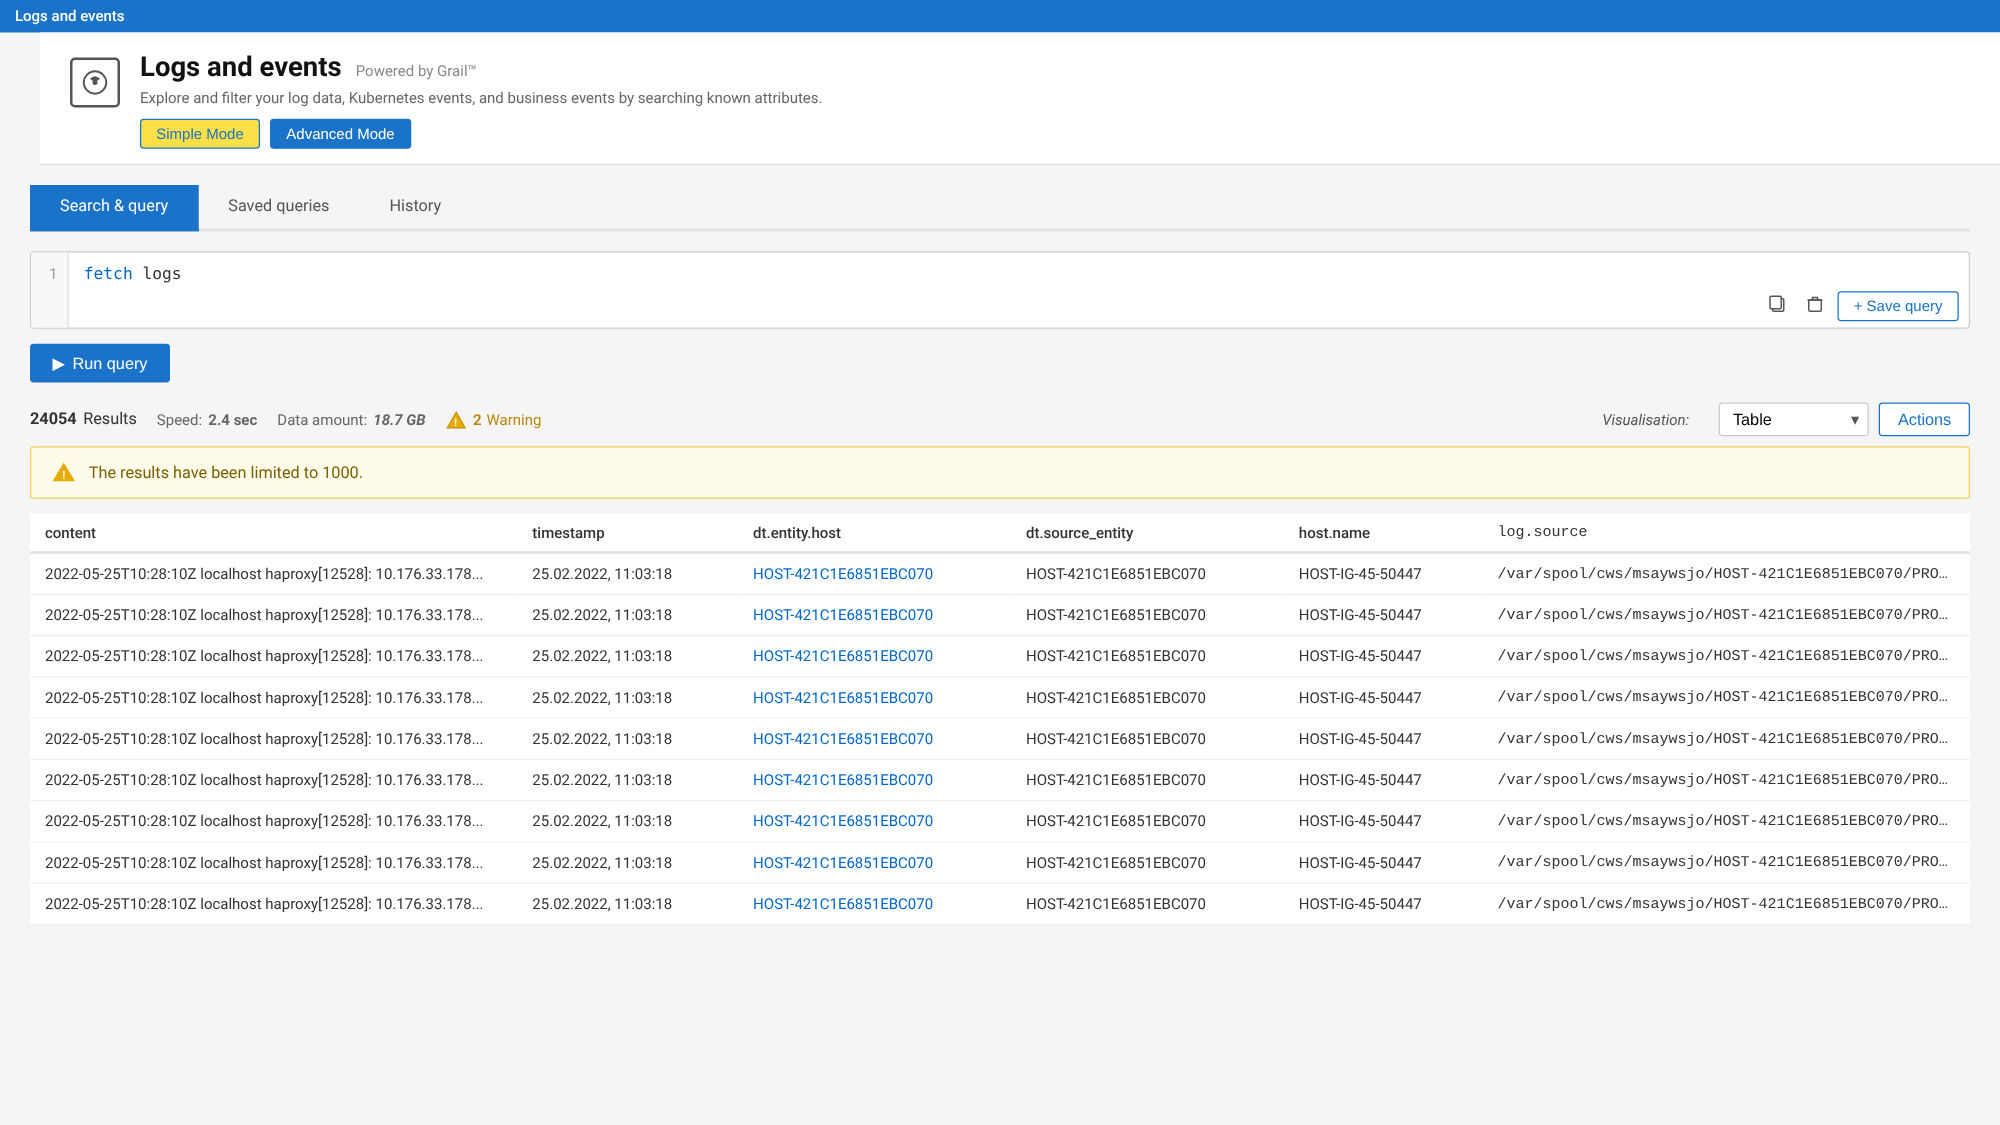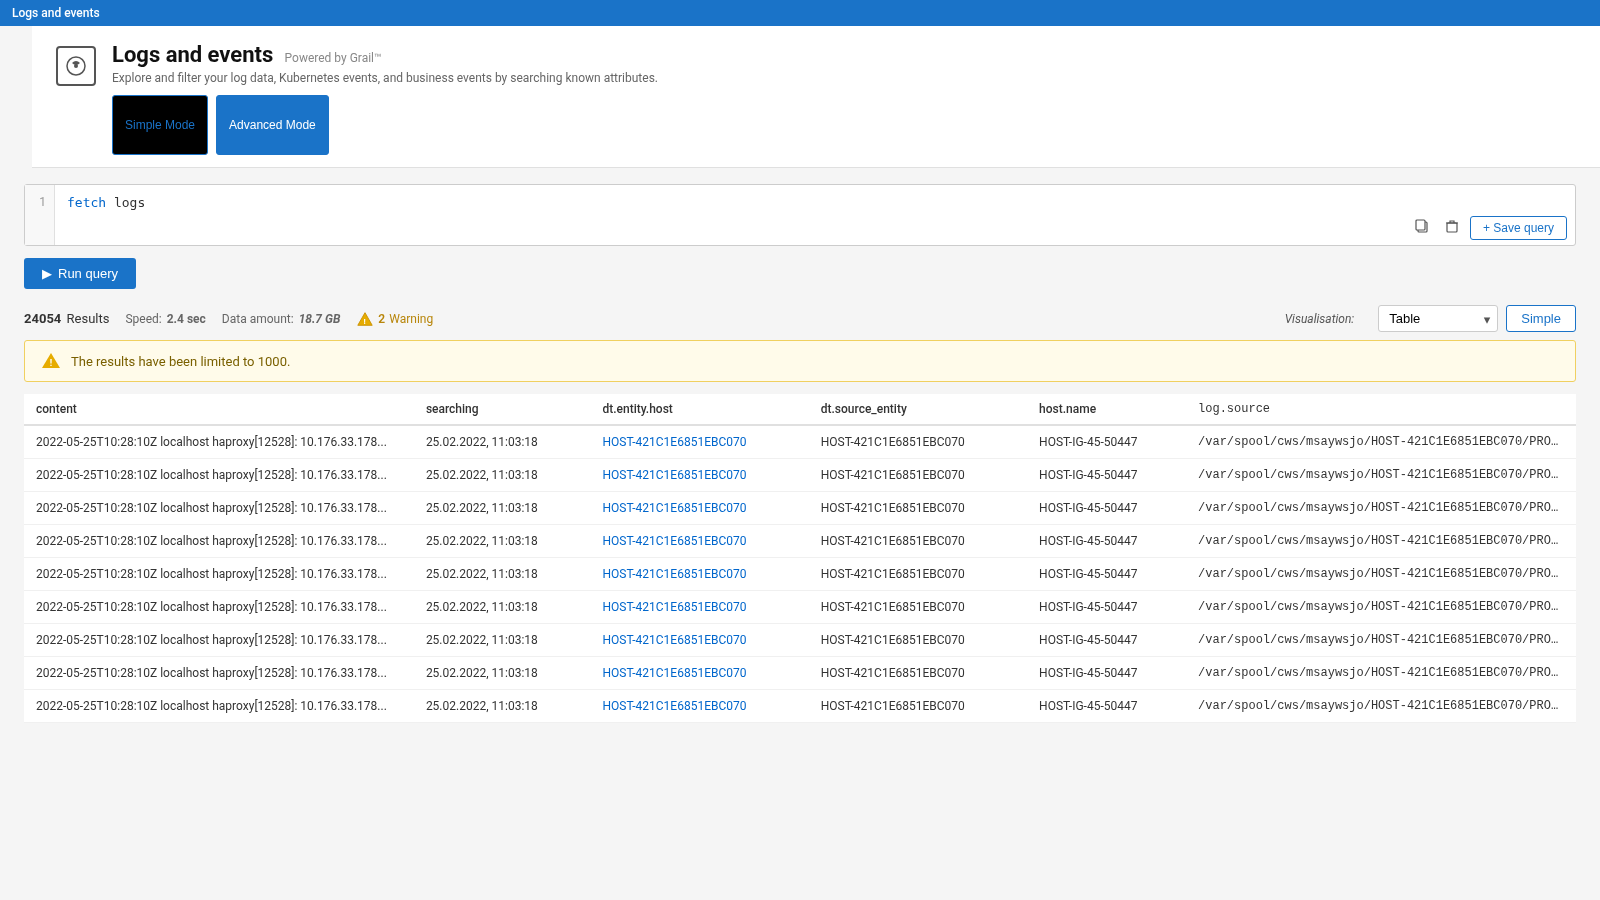--- a/index.html
+++ b/index.html
@@ -36,23 +36,23 @@
       color: #555;
       flex-shrink: 0;
       margin-top: 4px;
     }
     .page-header-content { flex: 1; }
     .page-title { font-size: 22px; font-weight: 700; color: #111; display: inline; }
     .page-title-powered { font-size: 12px; color: #888; font-weight: 400; margin-left: 8px; }
     .page-subtitle { font-size: 12px; color: #666; margin-top: 4px; }
     .mode-buttons { display: flex; gap: 8px; margin-top: 10px; }
     .btn-mode-simple {
-      padding: 22px 12px;
+      padding: 4px 12px;
       border: 1px solid #1a73c8;
-      background: #000000;
+      background: #fde047;
       color: #1a73c8;
       border-radius: 3px;
       cursor: pointer;
       font-size: 12px;
     }
     .btn-mode-advanced {
       padding: 4px 12px;
       border: 1px solid #1a73c8;
       background: #1a73c8;
       color: white;
@@ -275,20 +275,31 @@
     <div class="page-subtitle">Explore and filter your log data, Kubernetes events, and business events by searching known attributes.</div>
     <div class="mode-buttons">
       <button class="btn-mode-simple">Simple Mode</button>
       <button class="btn-mode-advanced">Advanced Mode</button>
     </div>
   </div>
 </div>
 
 <div class="main-content">
 
+  <div class="tabs">
+    <div class="tab active">
+      <span>Search &amp; query</span>
+    </div>
+    <div class="tab">
+      <span>Saved queries</span>
+    </div>
+    <div class="tab">
+      <span>History</span>
+    </div>
+  </div>
 
   <div class="query-editor">
     <div class="query-editor-inner">
       <div class="line-numbers">
         <div>1</div>
       </div>
       <div class="query-text">
         <span class="keyword-fetch">fetch</span><span> logs</span>
       </div>
     </div>
@@ -338,37 +349,37 @@
     </span>
     <div class="visualisation-control">
       <span class="visualisation-label">Visualisation:</span>
       <div class="vis-select-wrap">
         <select class="vis-select">
           <option>Table</option>
           <option>Bar chart</option>
           <option>Line chart</option>
         </select>
       </div>
-      <button class="btn-actions">Simple</button>
+      <button class="btn-actions">Actions</button>
     </div>
   </div>
 
   <div class="warning-banner">
     <svg width="20" height="20" viewBox="0 0 20 20" fill="none">
       <path d="M10 2L19 17H1L10 2Z" fill="#e6ac00"></path>
       <text x="10" y="15" font-size="9" font-weight="bold" fill="white" text-anchor="middle">!</text>
     </svg>
     <span>The results have been limited to 1000.</span>
   </div>
 
   <table class="results-table">
     <thead>
       <tr>
         <th class="col-content">content</th>
-        <th class="col-timestamp">searching</th>
+        <th class="col-timestamp">timestamp</th>
         <th class="col-entity">dt.entity.host</th>
         <th class="col-source-entity">dt.source_entity</th>
         <th class="col-hostname">host.name</th>
         <th class="col-logsource">log.source</th>
       </tr>
     </thead>
     <tbody id="table-body">
     <tr>
       <td class="col-content">2022-05-25T10:28:10Z localhost haproxy[12528]: 10.176.33.178...</td>
       <td class="col-timestamp">25.02.2022, 11:03:18</td>

